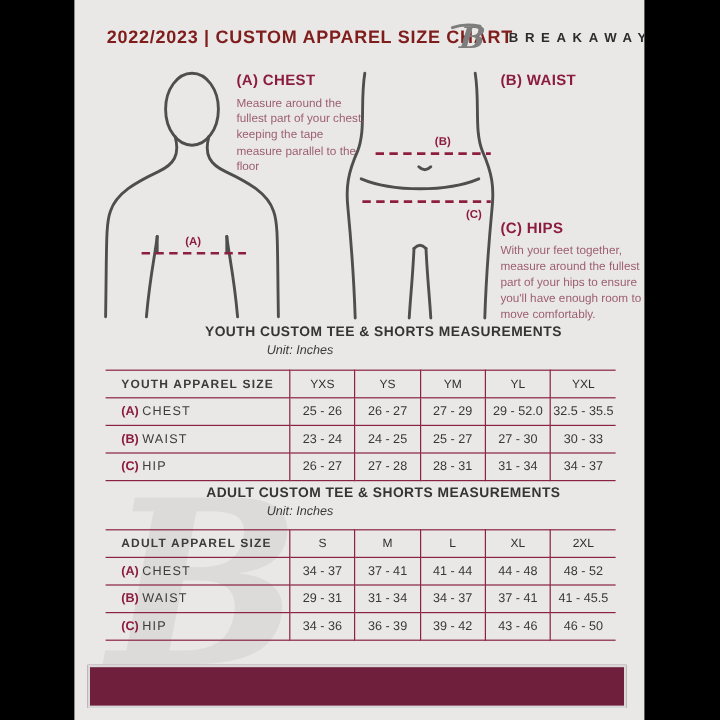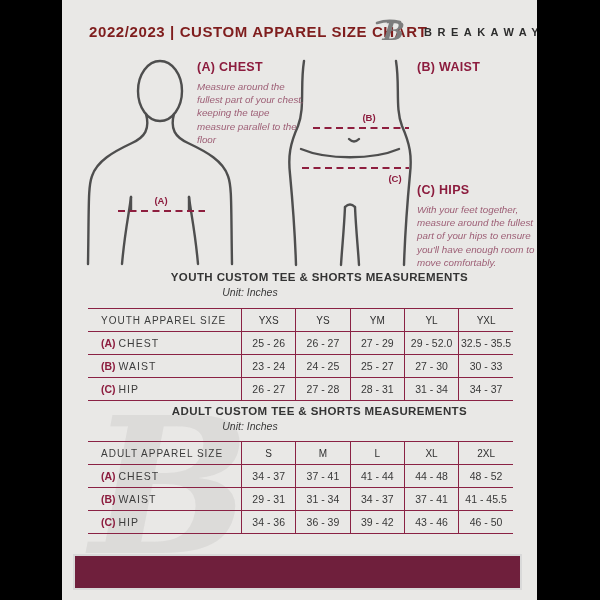--- a/index.html
+++ b/index.html
@@ -15,21 +15,21 @@
   
   .hdr-title{position:absolute;left:27px;top:23px;font-size:15px;font-weight:bold;
              letter-spacing:0.6px;color:#7f1d1d;white-space:nowrap;}
   .logo{position:absolute;left:312px;top:14px;width:36px;height:32px;}
   .brand{position:absolute;left:362px;top:26px;font-size:11px;font-weight:bold;
          letter-spacing:5.5px;color:#2c2c2c;white-space:nowrap;}
 
   
   .guide-block{position:absolute;}
   .guide-block h3{margin:0 0 6px 0;font-size:12.5px;font-weight:bold;color:#8c1c3e;letter-spacing:0.3px;}
-  .guide-block p{margin:0;font-size:9.8px;font-style:italic;color:#9d5e75;line-height:1.35;}
+  .guide-block p{margin:0;font-size:9.8px;color:#9d5e75;line-height:1.35;}
   .g-chest{left:135px;top:60px;width:110px;}
   .g-waist{left:355px;top:60px;width:112px;}
   .g-hips{left:355px;top:164px;width:118px;margin-top:19px;}
 
   
   .fig{position:absolute;}
   .fig path{fill:none;stroke:#4e4e4e;stroke-width:2.4;stroke-linecap:round;}
   .fig .dash{stroke:#8e1e3e;stroke-width:2.2;stroke-dasharray:7 4.5;stroke-linecap:butt;}
   .fig text.dash-label{font-family:"Liberation Sans",sans-serif;font-size:9.5px;
                        font-weight:bold;fill:#8c1c3e;}
@@ -39,21 +39,21 @@
              font-weight:bold;color:#343434;letter-spacing:0.4px;}
   .sec-unit{position:absolute;left:0;width:376px;text-align:center;font-size:10.5px;
             font-style:italic;color:#3a3a3a;}
   table.size-table{position:absolute;left:26px;border-collapse:collapse;table-layout:fixed;
                    width:425px;}
   table.size-table td,table.size-table th{border-top:1.5px solid #8a2244;border-bottom:1.5px solid #8a2244;
       border-left:1px solid #8a2244;border-right:1px solid #8a2244;height:22px;padding:0;
       text-align:center;vertical-align:middle;font-size:10.5px;color:#383838;background:transparent;}
   table.size-table th{font-size:10px;font-weight:normal;color:#2f2f2f;}
   table.size-table .lblcol{width:140px;text-align:left;padding-left:13px;}
-  table.size-table th.lblcol{font-size:10px;font-weight:normal;letter-spacing:1px;color:#3c3c3c;}
+  table.size-table th.lblcol{font-size:10px;font-weight:bold;letter-spacing:1px;color:#3c3c3c;}
   table.size-table td:first-child,table.size-table th:first-child{border-left:none;}
   table.size-table td:last-child,table.size-table th:last-child{border-right:none;}
   .rowkey{color:#8c1c3e;font-weight:bold;font-size:10.5px;}
   .rowlbl{color:#3c3c3c;letter-spacing:1px;font-size:10.5px;}
 
   
   .footer-bar{position:absolute;left:11px;top:554px;width:449px;height:36px;
               background:#6f1f3c;border:2px solid #d9d9d9;box-sizing:border-box;}
 </style>
 </head>

